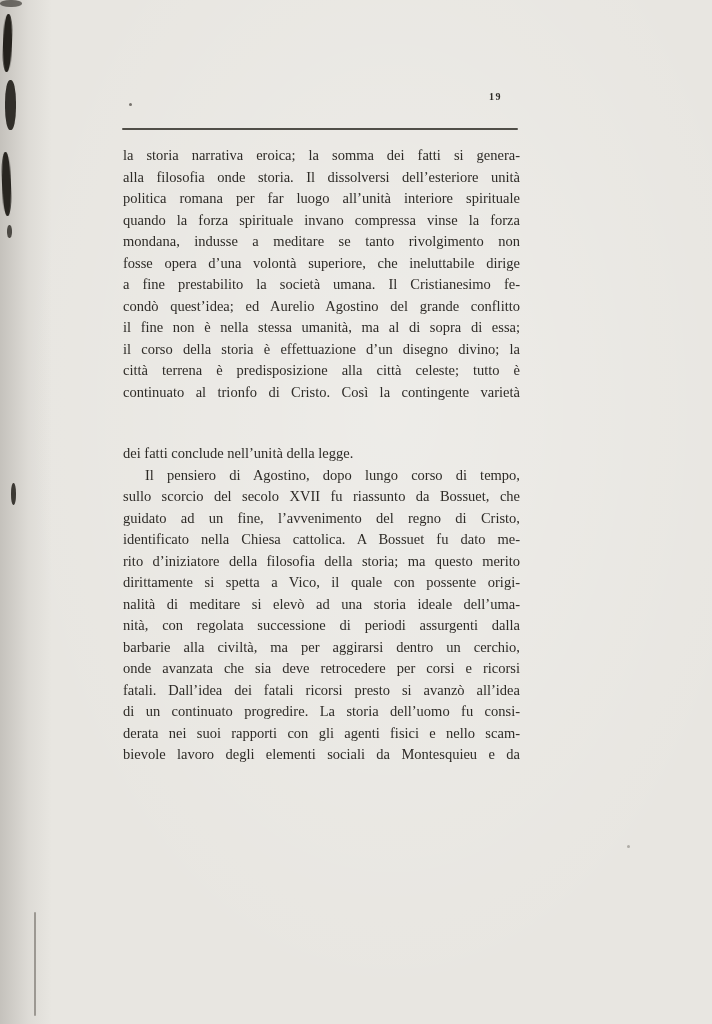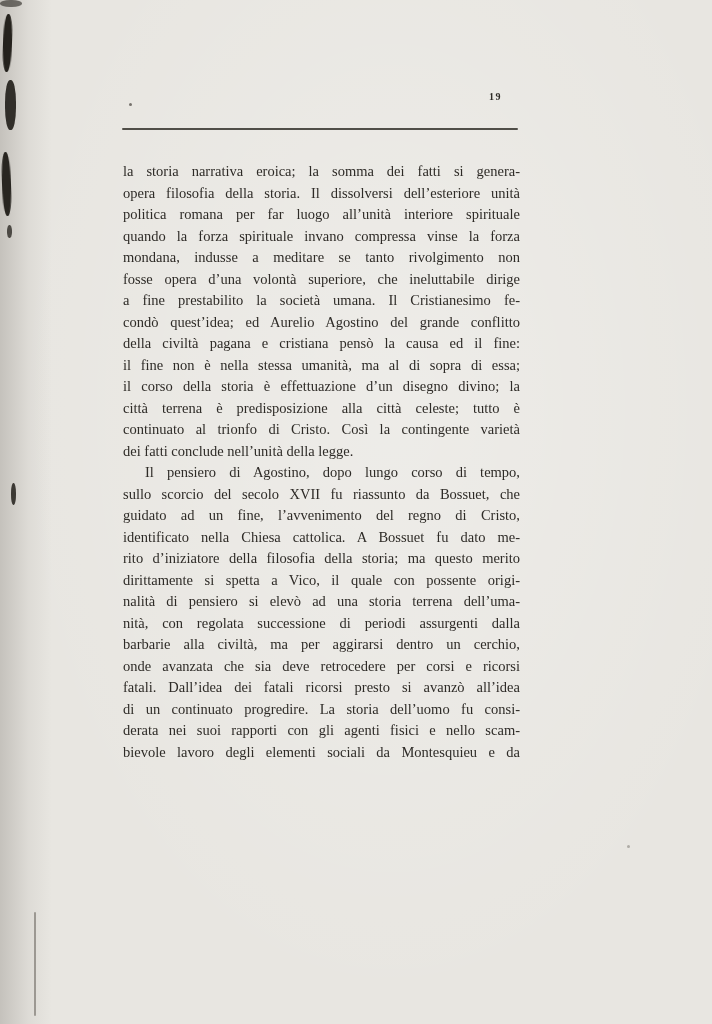--- a/index.html
+++ b/index.html
@@ -62,35 +62,35 @@
   .header-rule {
     position: absolute;
     left: 122px; top: 128px;
     width: 396px; height: 2px;
     background: #35322d;
     opacity: 0.85;
     border-radius: 1px;
   }
   .text-block {
     position: absolute;
-    left: 123px; top: 161px;
+    left: 123px; top: 145px;
     width: 397px;
     font-size: 14.5px;
     line-height: 21.5px;
     color: var(--ink);
   }
   .line {
     text-align: justify;
     text-align-last: justify;
     white-space: normal;
     height: 21.5px;
     overflow: visible;
   }
   .line.indented { text-indent: 22px; }
-  .line.line-end { text-align-last: left; }
+  .line.line-end { text-align-last: left; margin-top: 40px; }
 </style>
 </head>
 <body>
 
 <div class="page">
 
   <div class="binding-shadow"></div>
 
   <div class="mark m1"></div>
   <div class="mark m2"></div>
@@ -102,40 +102,39 @@
 
   <div class="speck s1"></div>
   <div class="speck s2"></div>
 
   <div class="page-number">19</div>
 
   <div class="header-rule"></div>
 
   <div class="text-block">
       <div class="line">la storia narrativa eroica; la somma dei fatti si genera-</div>
-      <div class="line">opera filosofia della storia. Il dissolversi dell’esteriore unità</div>
+      <div class="line">alla filosofia onde storia. Il dissolversi dell’esteriore unità</div>
       <div class="line">politica romana per far luogo all’unità interiore spirituale</div>
       <div class="line">quando la forza spirituale invano compressa vinse la forza</div>
       <div class="line">mondana, indusse a meditare se tanto rivolgimento non</div>
       <div class="line">fosse opera d’una volontà superiore, che ineluttabile dirige</div>
       <div class="line">a fine prestabilito la società umana. Il Cristianesimo fe-</div>
       <div class="line">condò quest’idea; ed Aurelio Agostino del grande conflitto</div>
-      <div class="line">della civiltà pagana e cristiana pensò la causa ed il fine:</div>
       <div class="line">il fine non è nella stessa umanità, ma al di sopra di essa;</div>
       <div class="line">il corso della storia è effettuazione d’un disegno divino; la</div>
       <div class="line">città terrena è predisposizione alla città celeste; tutto è</div>
       <div class="line">continuato al trionfo di Cristo. Così la contingente varietà</div>
       <div class="line line-end">dei fatti conclude nell’unità della legge.</div>
       <div class="line indented">Il pensiero di Agostino, dopo lungo corso di tempo,</div>
       <div class="line">sullo scorcio del secolo XVII fu riassunto da Bossuet, che</div>
       <div class="line">guidato ad un fine, l’avvenimento del regno di Cristo,</div>
       <div class="line">identificato nella Chiesa cattolica. A Bossuet fu dato me-</div>
       <div class="line">rito d’iniziatore della filosofia della storia; ma questo merito</div>
       <div class="line">dirittamente si spetta a Vico, il quale con possente origi-</div>
-      <div class="line">nalità di pensiero si elevò ad una storia terrena dell’uma-</div>
+      <div class="line">nalità di meditare si elevò ad una storia ideale dell’uma-</div>
       <div class="line">nità, con regolata successione di periodi assurgenti dalla</div>
       <div class="line">barbarie alla civiltà, ma per aggirarsi dentro un cerchio,</div>
       <div class="line">onde avanzata che sia deve retrocedere per corsi e ricorsi</div>
       <div class="line">fatali. Dall’idea dei fatali ricorsi presto si avanzò all’idea</div>
       <div class="line">di un continuato progredire. La storia dell’uomo fu consi-</div>
       <div class="line">derata nei suoi rapporti con gli agenti fisici e nello scam-</div>
       <div class="line">bievole lavoro degli elementi sociali da Montesquieu e da</div>
     </div>
 
 </div>

